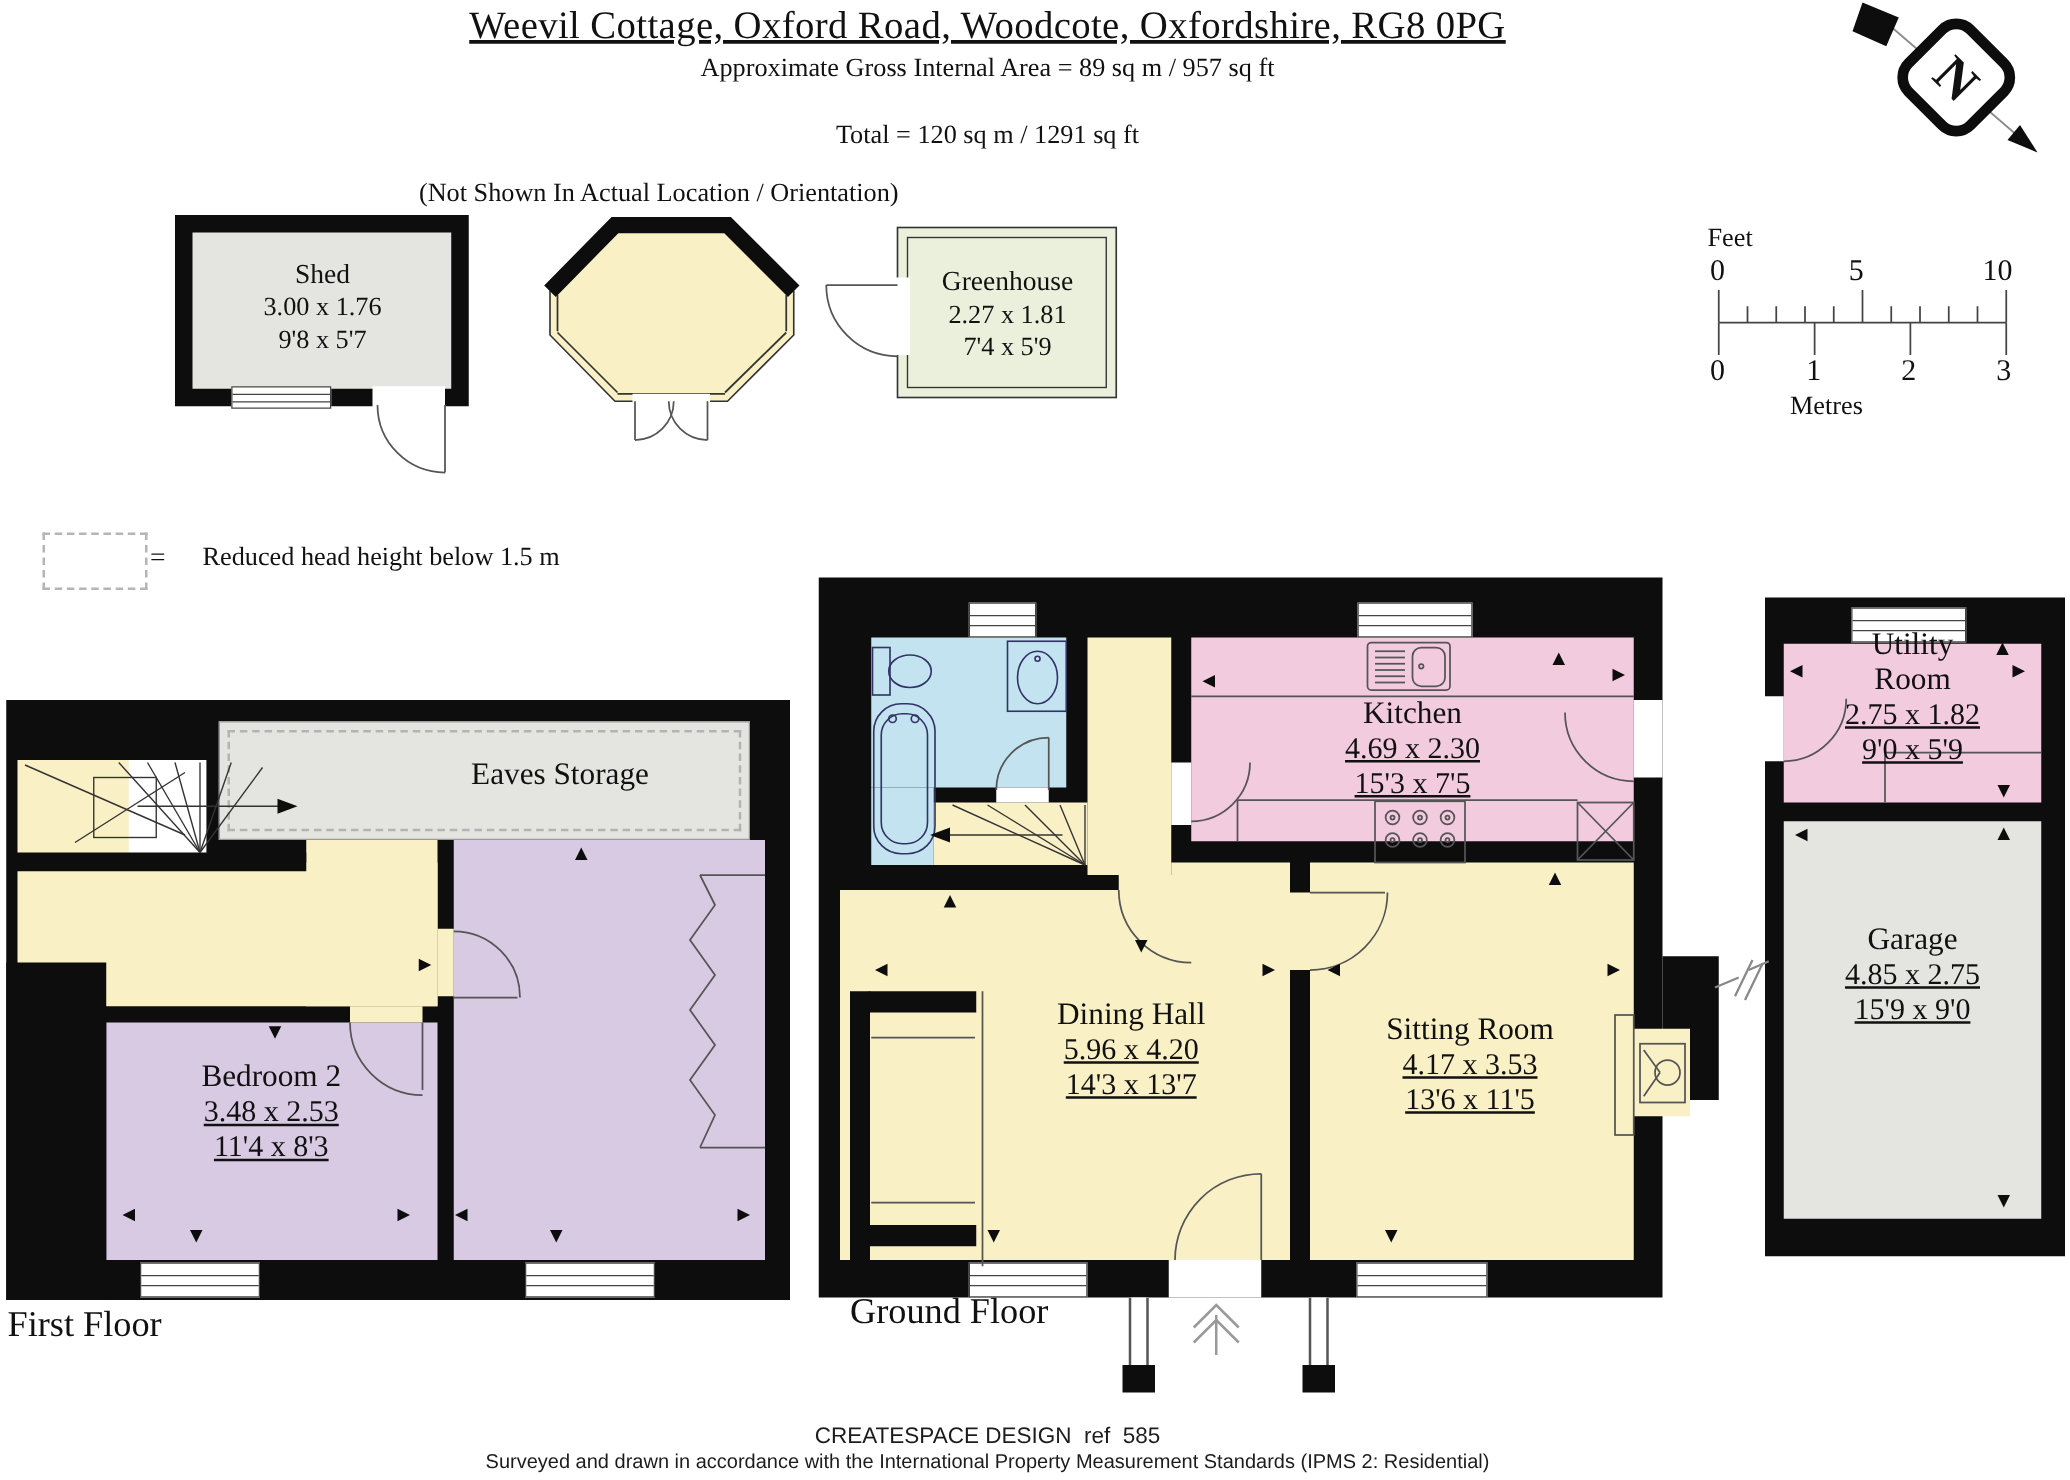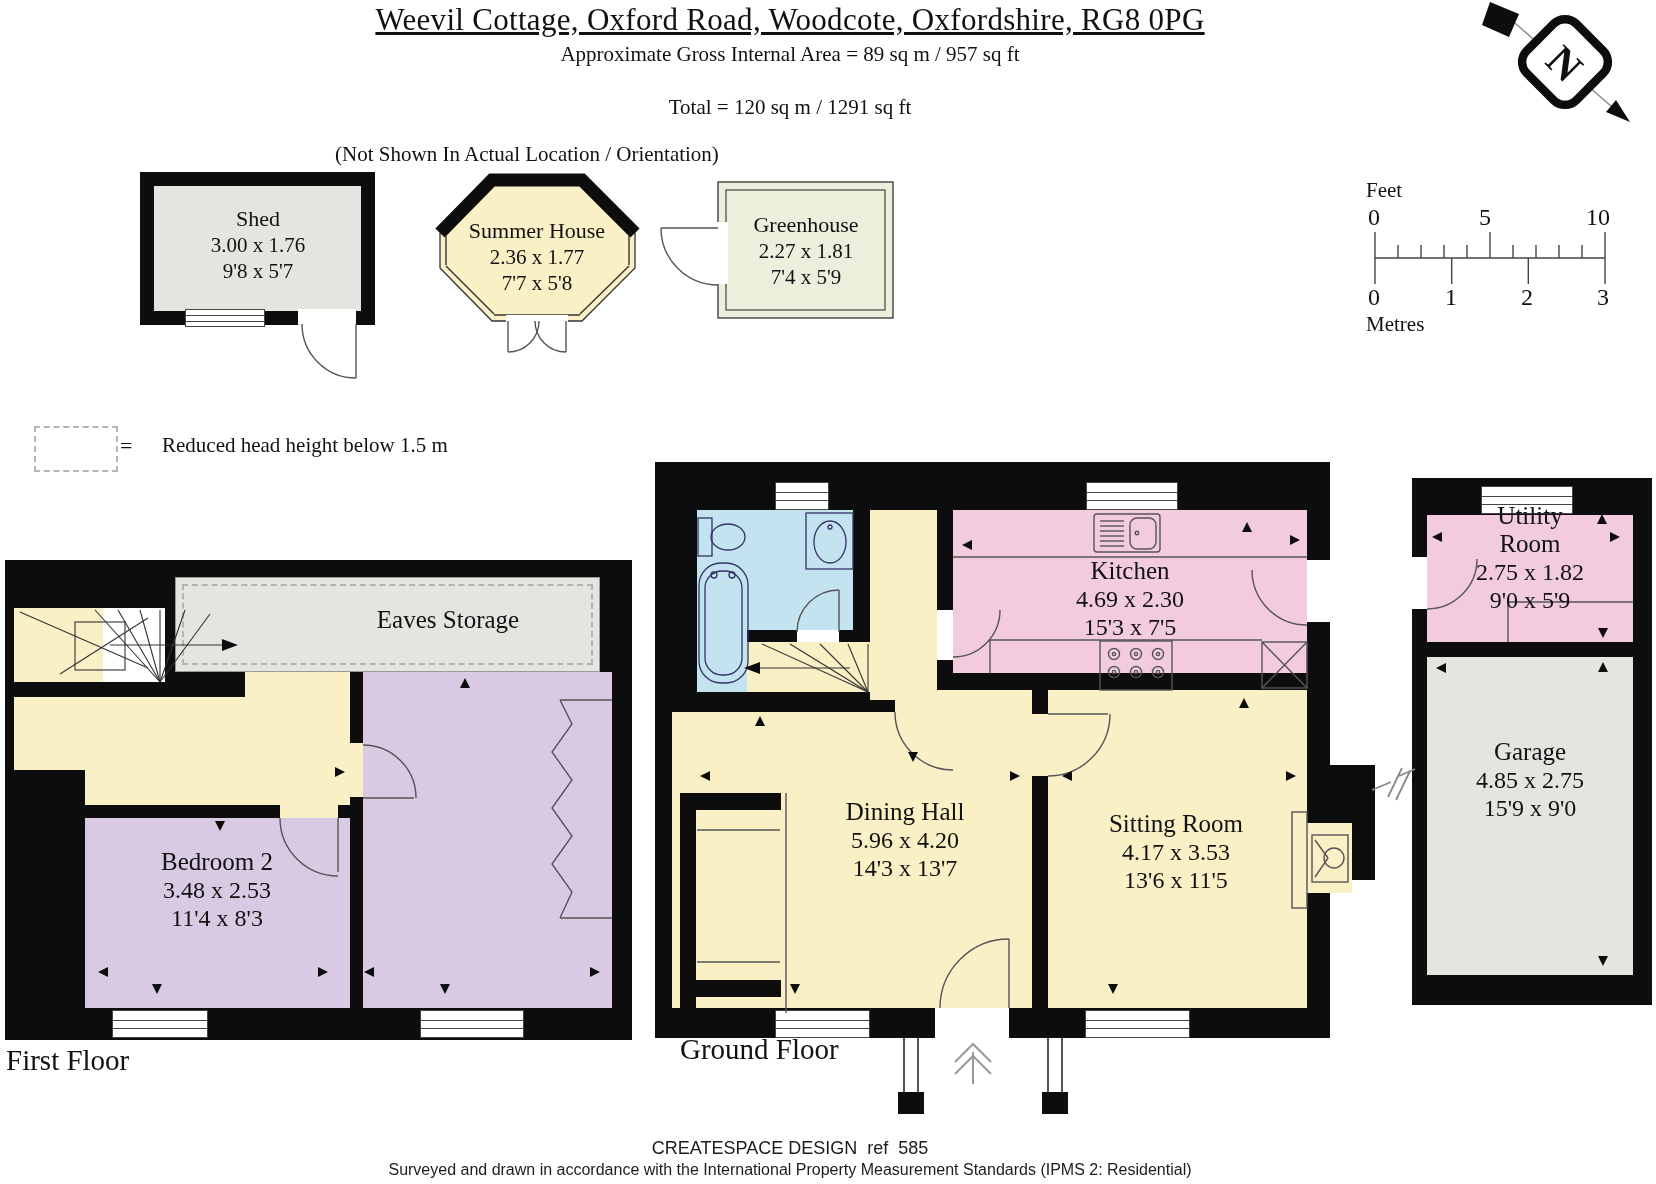--- a/index.html
+++ b/index.html
@@ -12,21 +12,21 @@
   .pnk{position:absolute;background:#F2CBDF;}
   .blu{position:absolute;background:#C3E3F1;}
   .gry{position:absolute;background:#E4E4E1;}
   .wht{position:absolute;background:#ffffff;}
   .ctr{text-align:center;font-family:Liberation Serif, serif;}
   .hdr{position:absolute;left:0;width:1580px;text-align:center;}
   .title{top:2px;font-size:31px;letter-spacing:.3px;text-decoration:underline;}
   .sub{font-size:21px;}
   .rlabel{position:absolute;transform:translateX(-50%);text-align:center;line-height:28px;z-index:50;}
   .nm{display:block;font-size:25px;}
-  .dm{display:block;font-size:24px;}
+  .dm{display:block;font-size:24px;text-decoration:underline;}
   .olabel{position:absolute;transform:translateX(-50%);text-align:center;line-height:26px;z-index:50;}
   .onm{display:block;font-size:22px;}
   .odm{display:block;font-size:21px;}
   .floorlbl{position:absolute;font-size:29px;z-index:50;}
   .eaves{position:absolute;left:175px;top:577px;width:425px;height:95px;background:#E4E4E1;
          border:1px solid #9a9a9a;box-sizing:border-box;z-index:20;}
   .eaves::before{content:"";position:absolute;inset:6px;border:2px dashed #b3b3b3;}
   .win{position:absolute;background:#fff;border:1px solid #444;box-sizing:border-box;z-index:30;}
   .win::before{content:"";position:absolute;left:0;right:0;top:34%;border-top:1px solid #444;}
   .win::after{content:"";position:absolute;left:0;right:0;top:66%;border-top:1px solid #444;}
@@ -54,41 +54,36 @@
   <div class="north-n">N</div>
 
   <div class="scale-word" style="left:1366px;top:178px">Feet</div>
   <div class="scale-num" style="left:1368px;top:204px">0</div>
   <div class="scale-num" style="left:1479px;top:204px">5</div>
   <div class="scale-num" style="left:1586px;top:204px">10</div>
   <div class="scale-num" style="left:1368px;top:284px">0</div>
   <div class="scale-num" style="left:1445px;top:284px">1</div>
   <div class="scale-num" style="left:1521px;top:284px">2</div>
   <div class="scale-num" style="left:1597px;top:284px">3</div>
-  <div class="scale-word" style="left:1366px;top:312px">Metres</div>
+  <div class="scale-word" style="left:1432px;top:312px">Metres</div>
 
   <div class="legendbox"></div>
   <div class="abs" style="left:120px;top:433px;font-size:22px">=</div>
   <div class="abs" style="left:162px;top:433px;font-size:21px">Reduced head height below 1.5 m</div>
 
   <div class="blk" style="left:140px;top:172px;width:235px;height:153px"></div>
   <div class="gry z10" style="left:154px;top:186px;width:207px;height:125px"></div>
   <div class="win" style="left:185px;top:309px;width:80px;height:18px"></div>
   <div class="wht z14" style="left:298px;top:309px;width:58px;height:17px"></div>
   <div class="olabel" style="left:258px;top:206px">
     <span class="onm">Shed</span>
     <span class="odm">3.00 x 1.76</span>
     <span class="odm">9'8 x 5'7</span>
   </div>
 
-  <div class="olabel" style="left:537px;top:218px">
-    <span class="onm">Summer House</span>
-    <span class="odm">2.36 x 1.77</span>
-    <span class="odm">7'7 x 5'8</span>
-  </div>
 
   <div class="olabel" style="left:806px;top:212px">
     <span class="onm">Greenhouse</span>
     <span class="odm">2.27 x 1.81</span>
     <span class="odm">7'4 x 5'9</span>
   </div>
 
   <div class="blk" style="left:5px;top:560px;width:627px;height:480px"></div>
   <div class="yel z10" style="left:14px;top:608px;width:151px;height:77px"></div>
   <div class="wht z10" style="left:103px;top:608px;width:62px;height:77px"></div>

